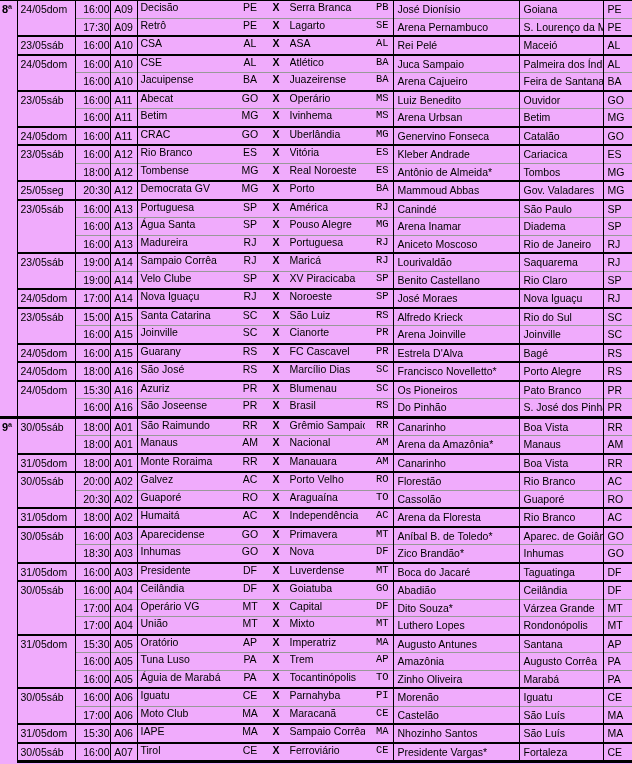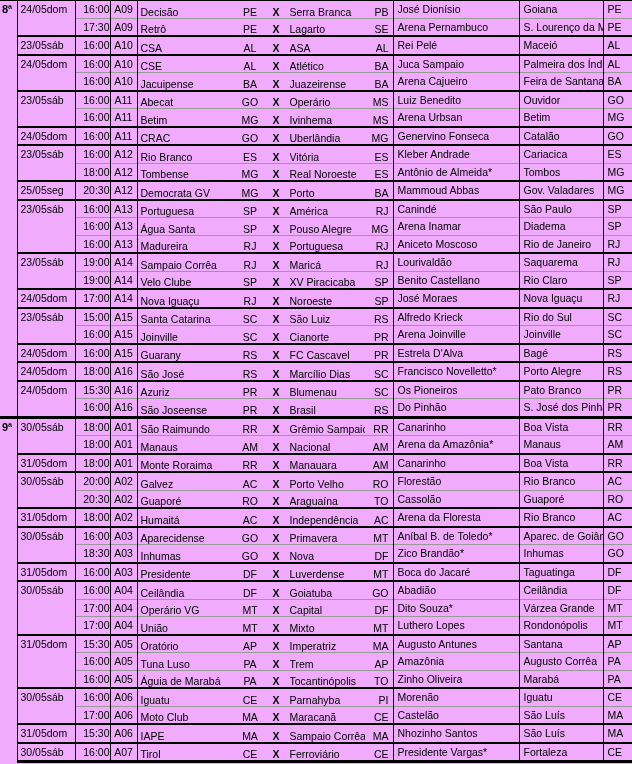--- a/index.html
+++ b/index.html
@@ -14,26 +14,26 @@
   
   td.c-round { border:none; border-right:1px solid #000; vertical-align:top;
                font-weight:bold; font-size:11px; }
   td.c-round .rnd { padding:2px 0 0 2px; }
   td.c-date  { vertical-align:top; }
   td.c-date .dateline { display:flex; justify-content:flex-start; align-items:center;
                         height:16.5px; padding:0 11px 0 3px; }
   td.c-time  { border-left:1px solid #000; text-align:right; }
   td.c-group { border-left:1px solid #000; text-align:center; }
   td.c-match { border-left:1px solid #000; }
-  td.c-match .m { display:flex; align-items:flex-end; height:16.5px; }
+  td.c-match .m { display:flex; align-items:flex-start; height:16.5px; }
   td.c-match .home { width:97px; padding-left:3px; overflow:hidden; }
   td.c-match .huf  { width:25px; text-align:center; }
   td.c-match .vs   { width:27px; text-align:center; font-weight:bold; }
   td.c-match .away { flex:1; overflow:hidden; }
-  td.c-match .auf  { width:24px; text-align:right; padding-right:4px; }
+  td.c-match .auf  { width:24px; text-align:right; padding-right:4px;font-family:Liberation Mono, monospace; }
   td.c-venue { border-left:1px solid #000; padding-left:4px;margin-top:24px; }
   td.c-city  { border-left:1px solid #000; padding-left:4px; }
   td.c-uf    { border-left:1px solid #000; padding-left:4px; }
 
   
   tr.table-top   > td { border-top:1px solid #000; }
   tr.group-first > td { border-top:2px solid #000; }
   tr.round-first > td { border-top:3px solid #000; }
   tr.sub         > td { border-top:1px solid #999999; }
   tr.table-bottom > td { border-bottom:3px solid #000; }

